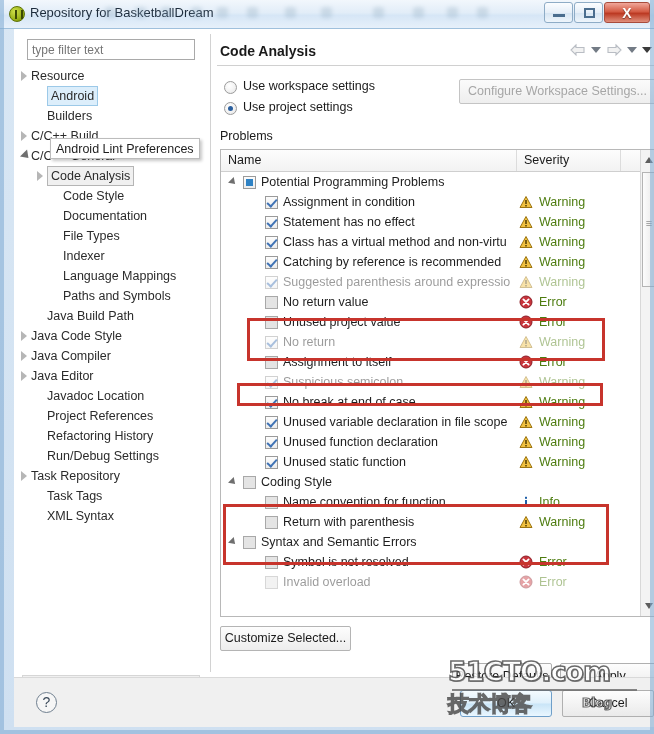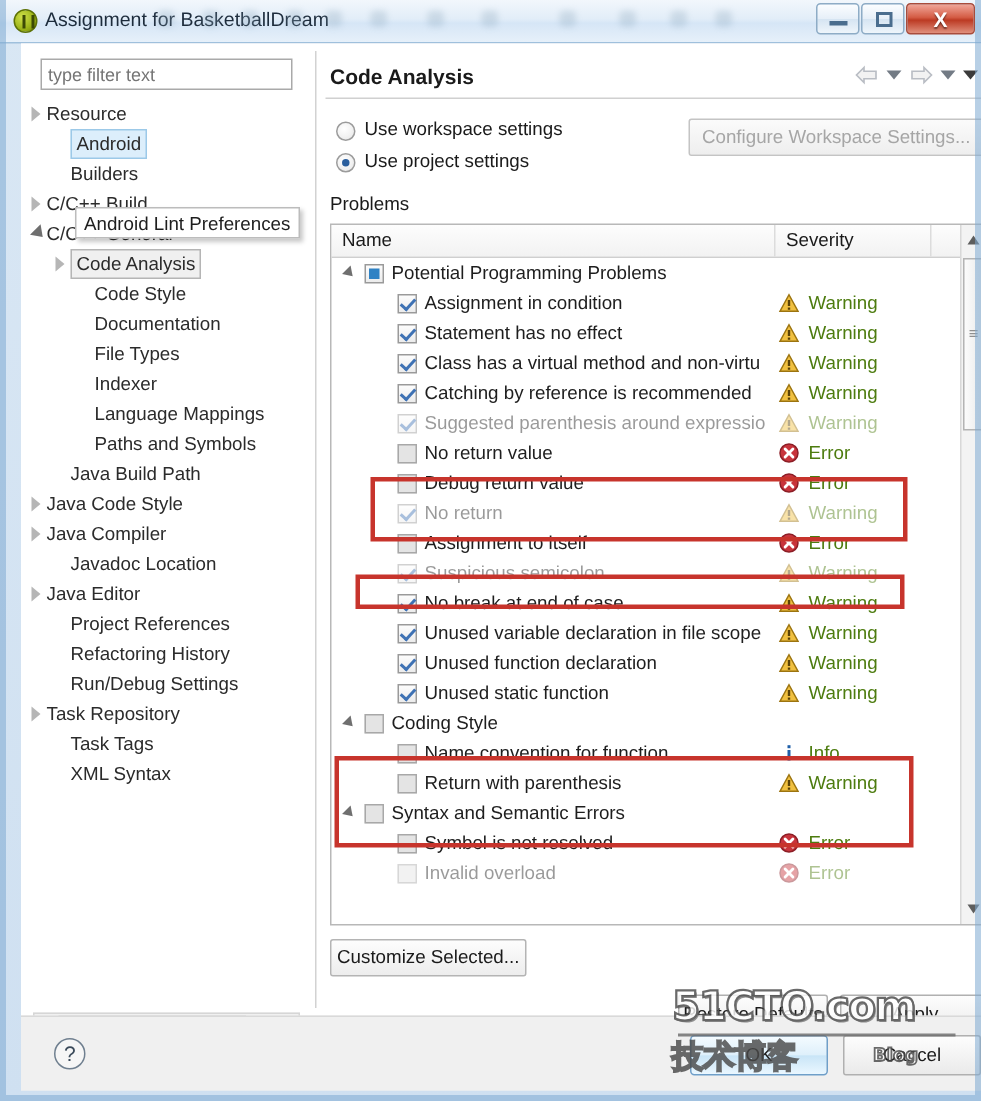--- a/index.html
+++ b/index.html
@@ -332,21 +332,21 @@
     border-top: none; pointer-events: none;
   }
 </style>
 </head>
 <body>
 
 <div id="root">
 
   <div class="titlebar">
     <div class="app-icon"></div>
-    <div class="title-text">Assignment for BasketballDream</div>
+    <div class="title-text">Repository for BasketballDream</div>
     <div class="ghost-toolbar">
       <div class="ghost-dot" style="left:10px"></div>
         <div class="ghost-dot" style="left:40px"></div>
       <div class="ghost-dot" style="left:66px"></div>
         <div class="ghost-dot" style="left:96px"></div>
       <div class="ghost-dot" style="left:122px"></div>
         <div class="ghost-dot" style="left:152px"></div>
       <div class="ghost-dot" style="left:190px"></div>
         <div class="ghost-dot" style="left:226px"></div>
       <div class="ghost-dot" style="left:278px"></div>
@@ -418,25 +418,25 @@
             </div>
             <div class="tree-node">
               <span class="tw-collapsed" style="left: 2px;"></span>
               <span class="tree-label" style="left: 12px;">Java Code Style</span>
             </div>
             <div class="tree-node">
               <span class="tw-collapsed" style="left: 2px;"></span>
               <span class="tree-label" style="left: 12px;">Java Compiler</span>
             </div>
             <div class="tree-node">
-              <span class="tree-label" style="left: 28px;">Javadoc Location</span>
-            </div>
-            <div class="tree-node">
               <span class="tw-collapsed" style="left: 2px;"></span>
               <span class="tree-label" style="left: 12px;">Java Editor</span>
+            </div>
+            <div class="tree-node">
+              <span class="tree-label" style="left: 28px;">Javadoc Location</span>
             </div>
             <div class="tree-node">
               <span class="tree-label" style="left: 28px;">Project References</span>
             </div>
             <div class="tree-node">
               <span class="tree-label" style="left: 28px;">Refactoring History</span>
             </div>
             <div class="tree-node">
               <span class="tree-label" style="left: 28px;">Run/Debug Settings</span>
             </div>
@@ -551,21 +551,21 @@
               <div class="trow">
                 <span class="chk grayfill" style="left: 44px;"></span>
                 <span class="rlabel" style="left: 62px;">No return value</span>
                 <span class="sev"><span class="sev-ico"><svg width="14" height="14" viewBox="0 0 14 14">
                       <circle cx="7" cy="7" r="6" fill="#c8343c" stroke="#8d1e26" stroke-width="1"></circle>
                       <path d="M4.4 4.4 L9.6 9.6 M9.6 4.4 L4.4 9.6" stroke="#fff" stroke-width="1.9" stroke-linecap="round"></path>
                     </svg></span><span>Error</span></span>
               </div>
               <div class="trow">
                 <span class="chk grayfill" style="left: 44px;"></span>
-                <span class="rlabel" style="left: 62px;">Debug return value</span>
+                <span class="rlabel" style="left: 62px;">Unused project value</span>
                 <span class="sev"><span class="sev-ico"><svg width="14" height="14" viewBox="0 0 14 14">
                       <circle cx="7" cy="7" r="6" fill="#c8343c" stroke="#8d1e26" stroke-width="1"></circle>
                       <path d="M4.4 4.4 L9.6 9.6 M9.6 4.4 L4.4 9.6" stroke="#fff" stroke-width="1.9" stroke-linecap="round"></path>
                     </svg></span><span>Error</span></span>
               </div>
               <div class="trow row-fade">
                 <span class="chk checked" style="left: 44px;"></span>
                 <span class="rlabel" style="left: 62px;">No return</span>
                 <span class="sev"><span class="sev-ico"><svg width="14" height="14" viewBox="0 0 14 14">
                       <path d="M7 1.5 L13 12.5 L1 12.5 Z" fill="#f0c040" stroke="#9c7410" stroke-width="1"></path>

